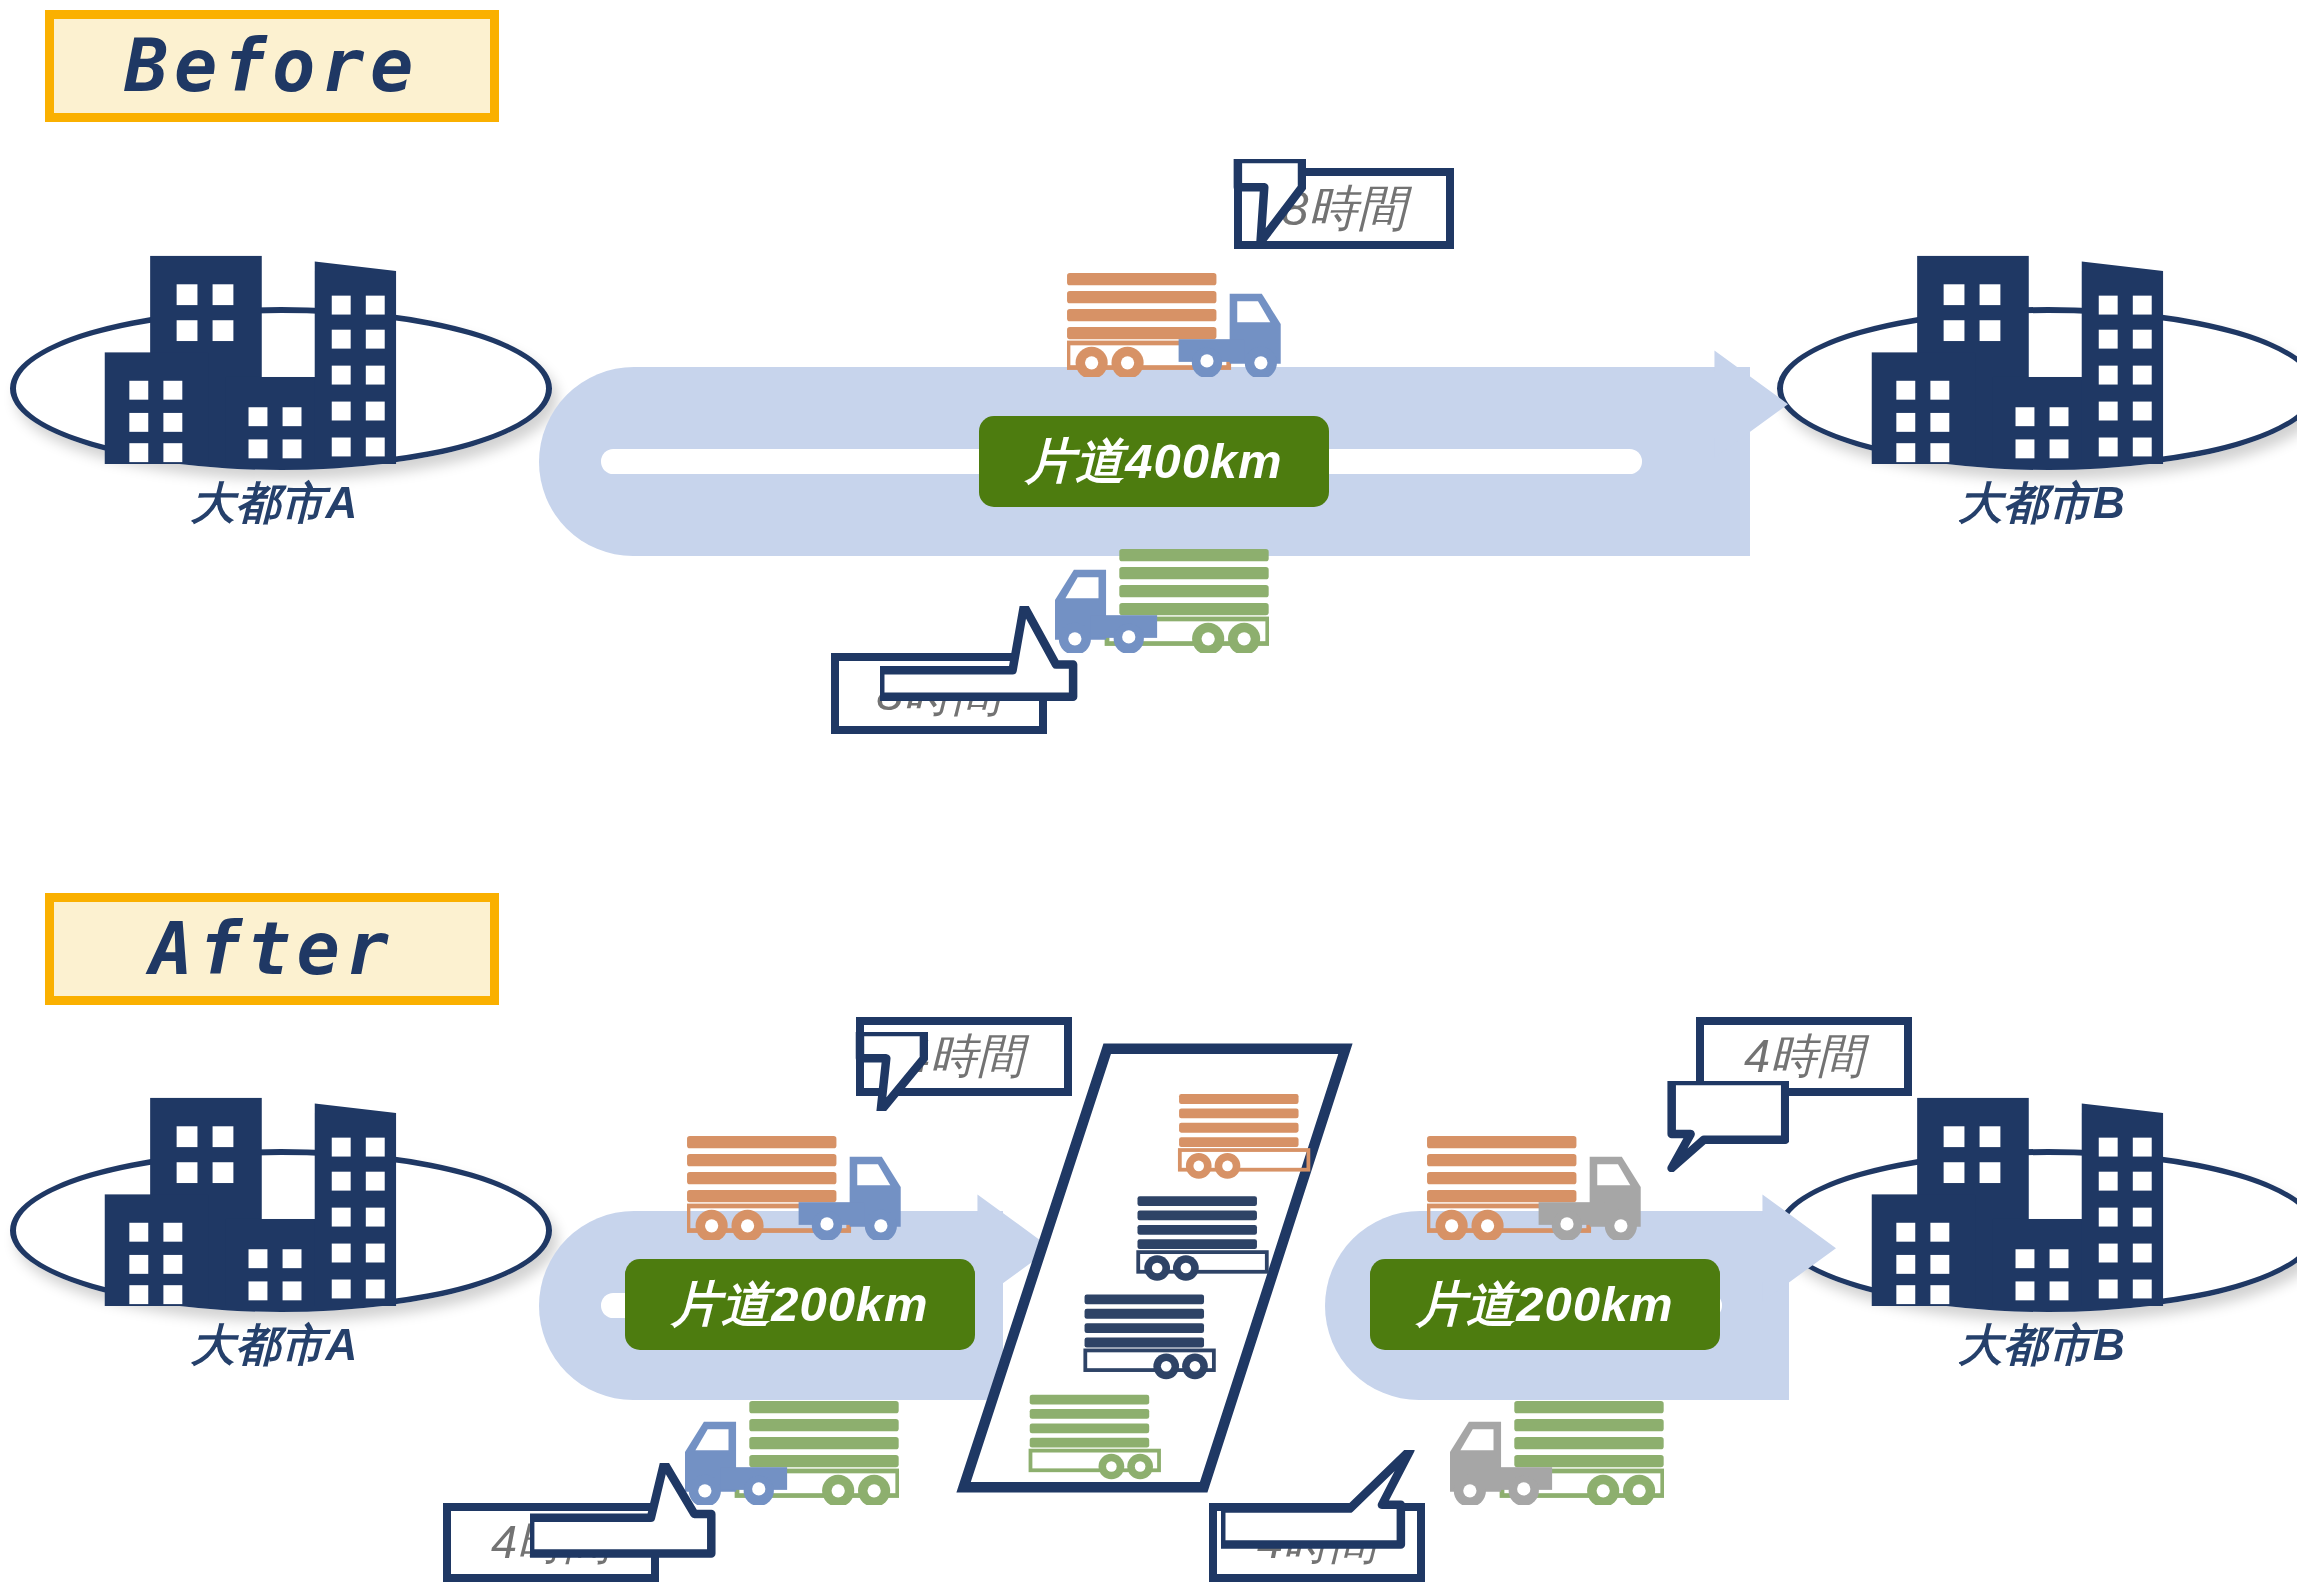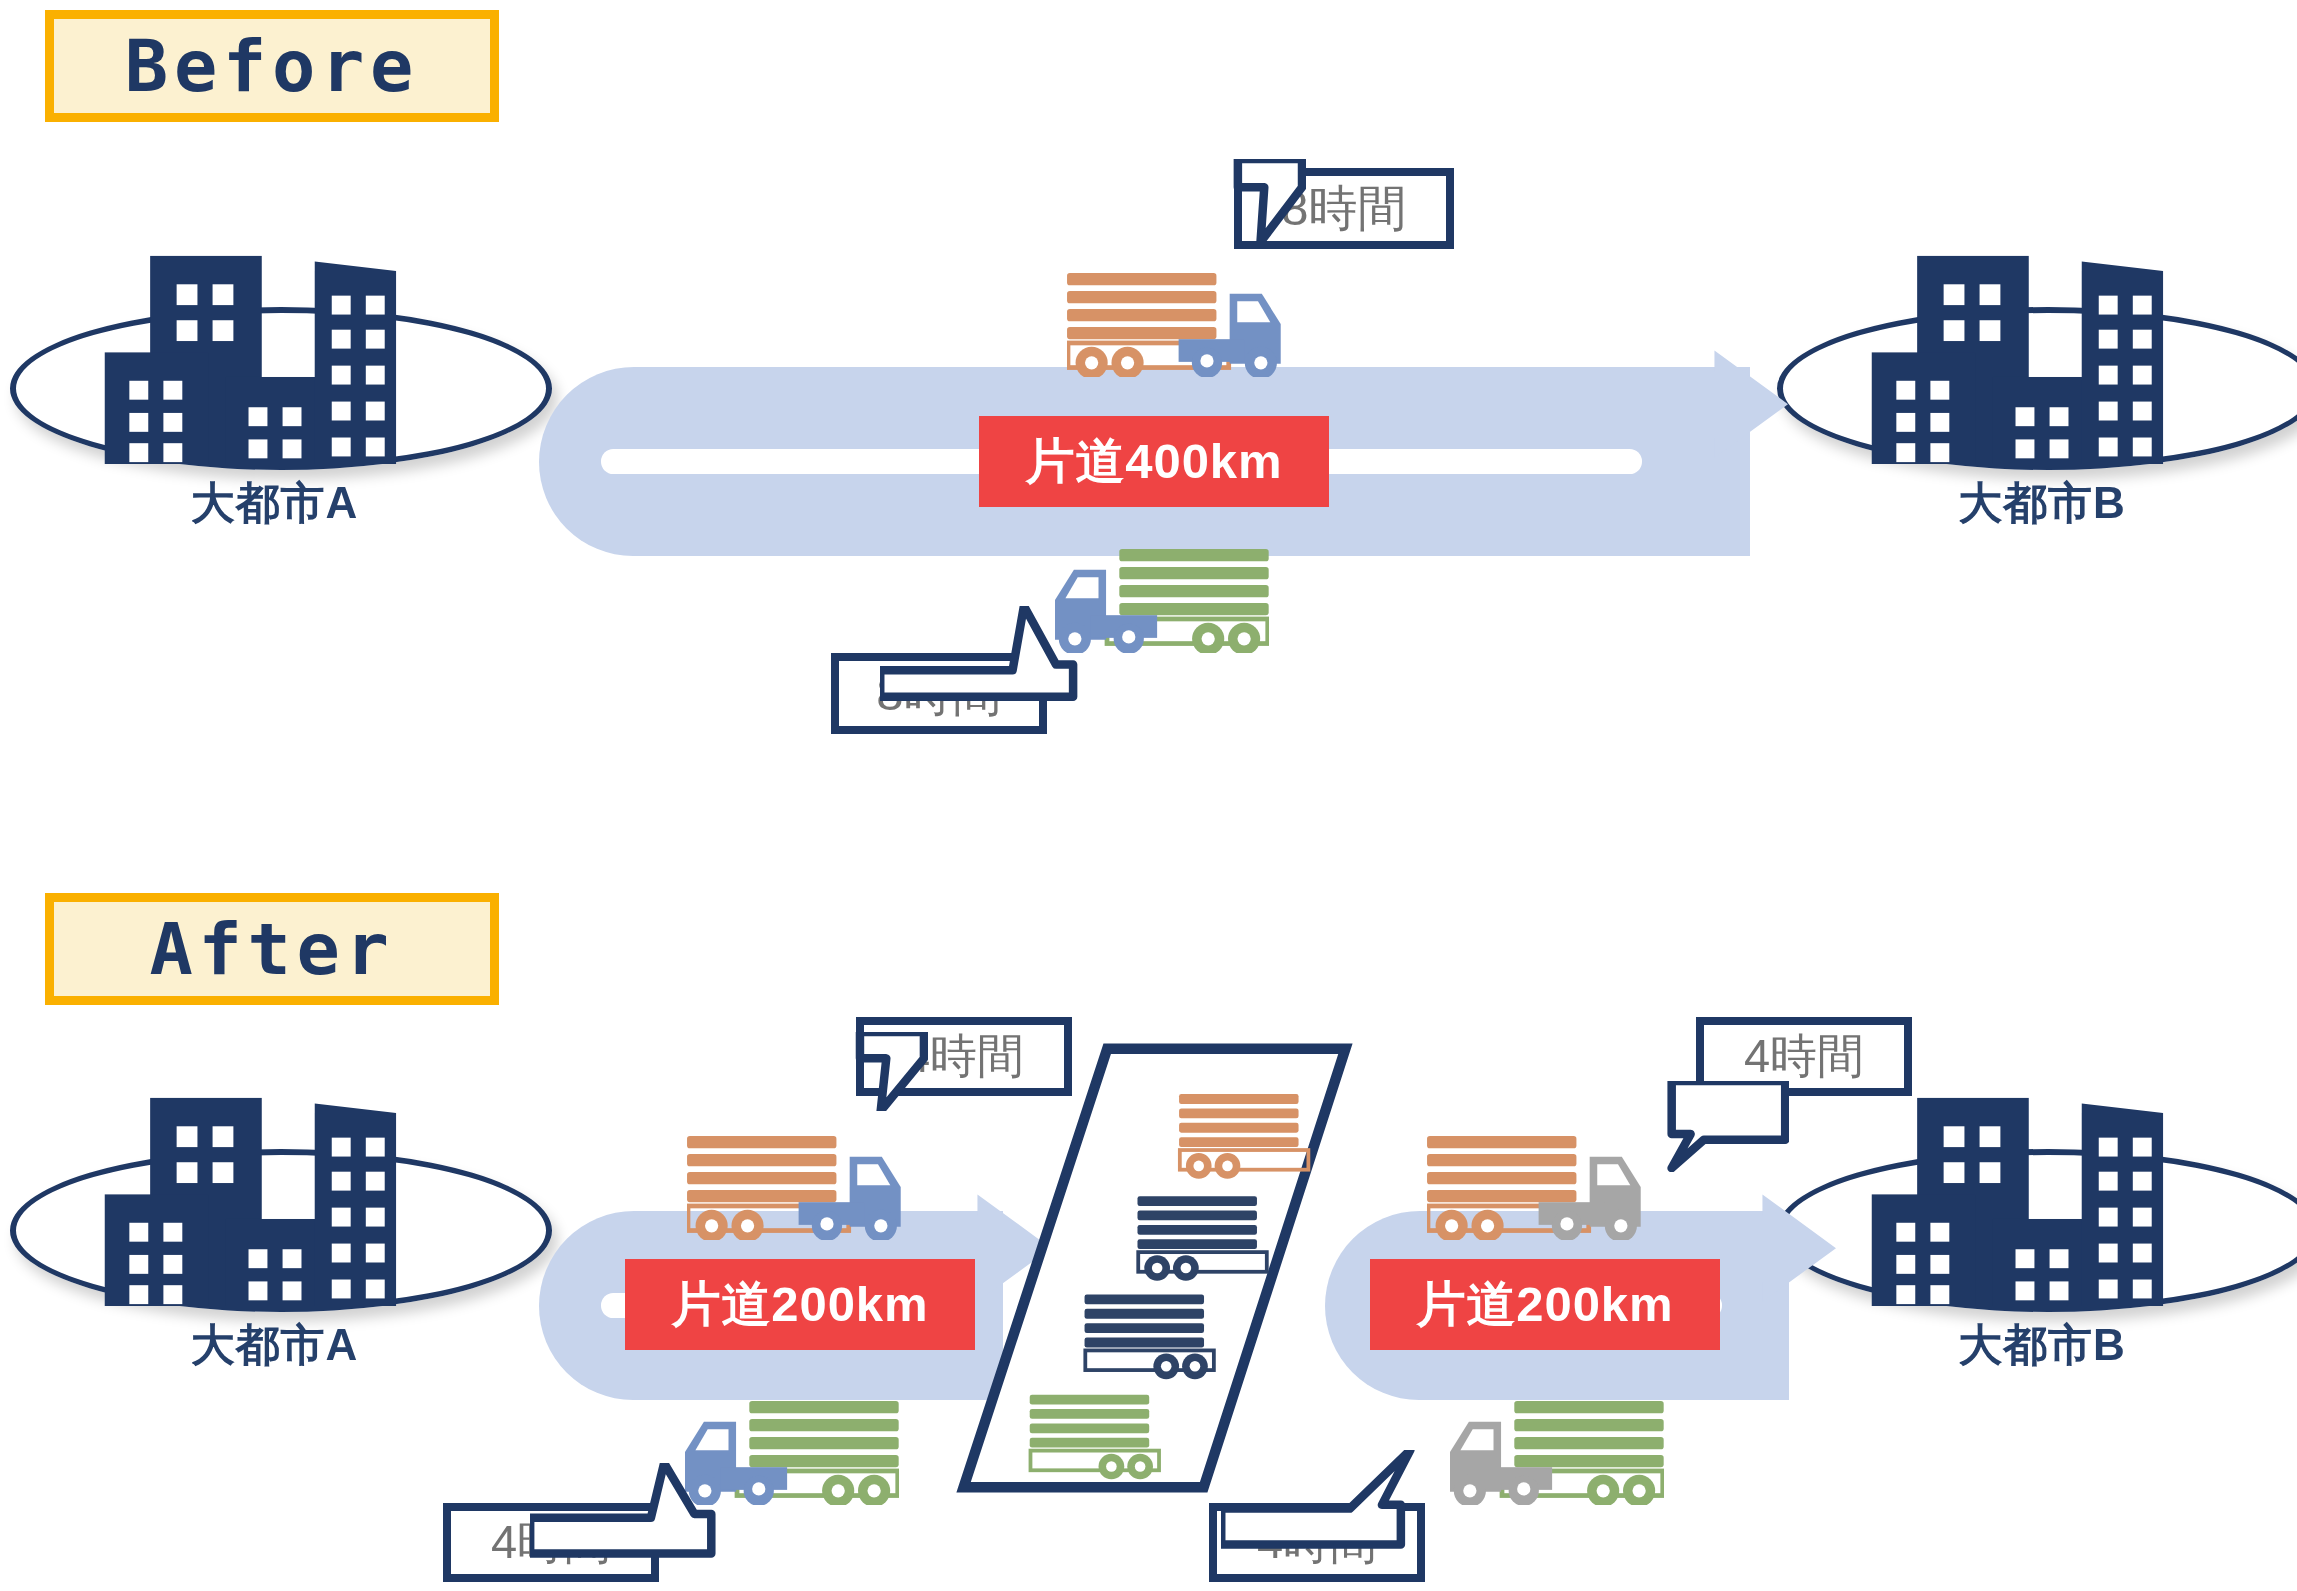--- a/index.html
+++ b/index.html
@@ -1,20 +1,20 @@
 <!DOCTYPE html>
 <html style="font-size:15px"><head>
 <meta charset="utf-8">
 <style>
   html,body{margin:0;padding:0;background:#ffffff;}
   body{
     font-family:"Liberation Sans","DejaVu Sans",sans-serif;
     width:2298px;height:1592px;position:relative;overflow:hidden;
   }
-  .stage{position:relative;width:2298px;height:1592px;}
+  .stage{position:relative;width:2298px;height:1592px;font-style:italic;}
 
   
   .badge{
     position:absolute;
     border:9.5px solid #FAB000;
     background:#FCF1D0;
     color:#1F3864;
     font-family:"DejaVu Sans Mono","Liberation Mono",monospace;
     font-weight:bold;
     letter-spacing:5.7px;
@@ -49,22 +49,22 @@
     background:#C7D4EC;
   }
   .road.capleft .band-top{border-top-left-radius:945px;}
   .road.capleft .band-bot{border-bottom-left-radius:945px;}
   .road .stripe{
     position:absolute;height:24.6px;background:#ffffff;border-radius:12.3px;z-index:3;
   }
 
   
   .plate{
-    position:absolute;background:#ef4444;color:#ffffff;
-    border-radius:0;
+    position:absolute;background:#4d7c0f;color:#ffffff;
+    border-radius:15px;
     display:flex;align-items:center;justify-content:center;
     font-size:49px;font-weight:bold;letter-spacing:0.9px;
     white-space:nowrap;z-index:6;
   }
 
   
   .bubble{
     position:absolute;background:#ffffff;border:8.5px solid #1F3864;
     color:#737373;font-size:44px;font-weight:normal;
     display:flex;align-items:center;justify-content:center;

